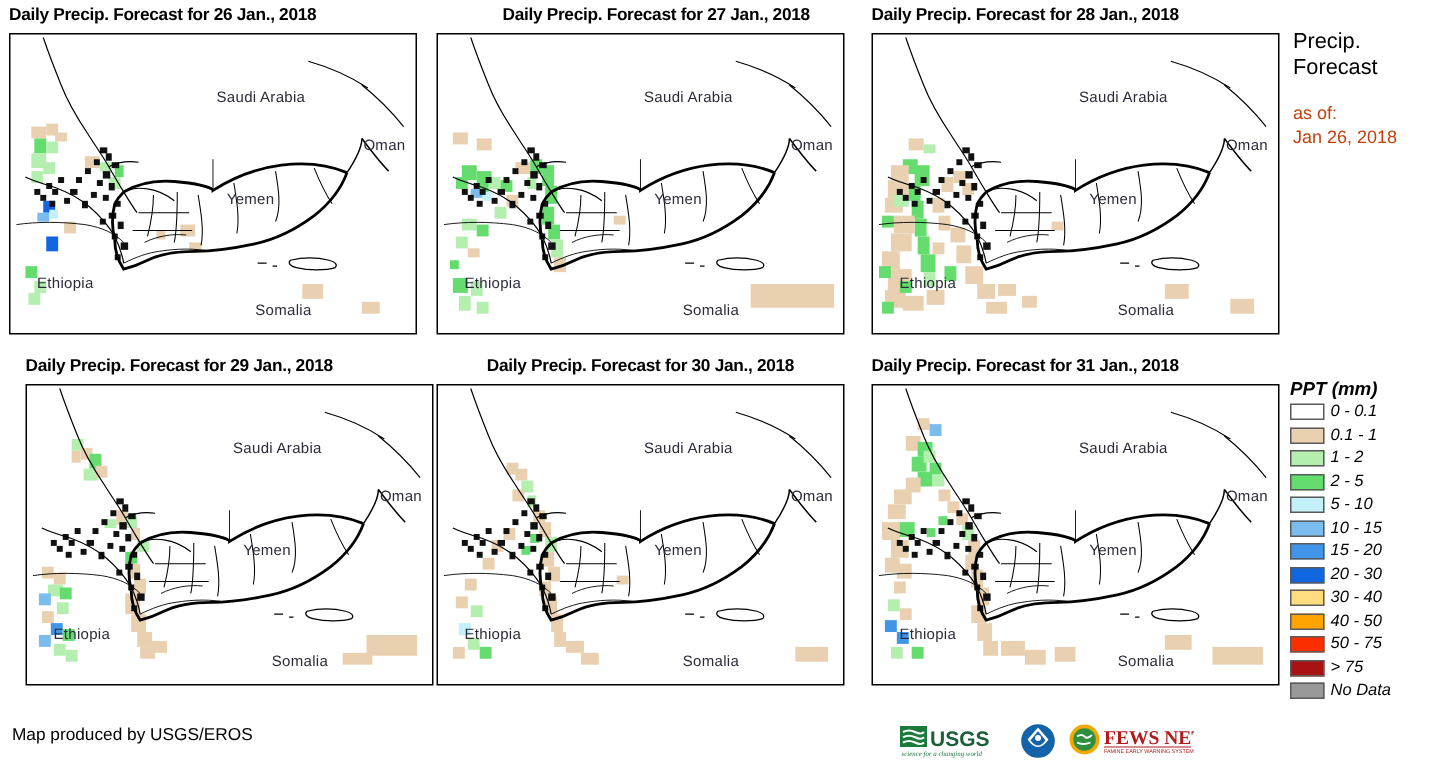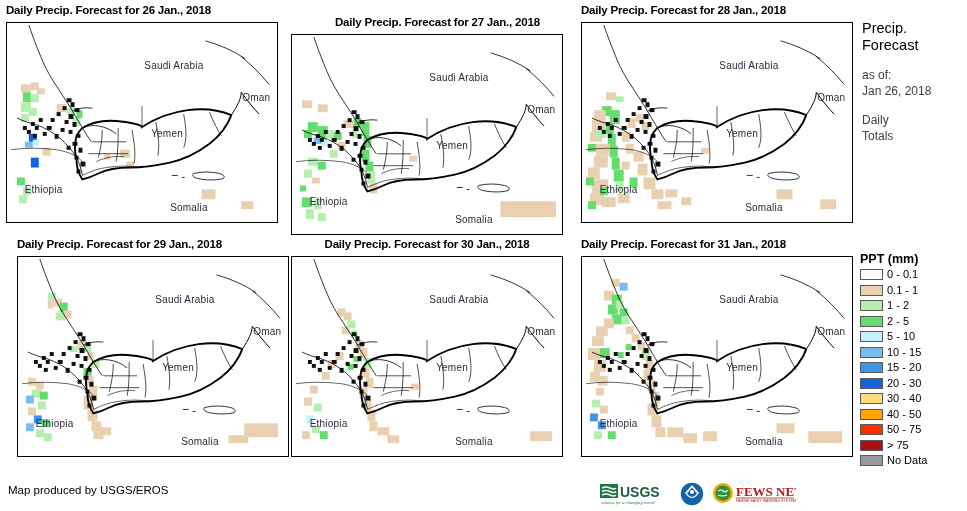--- a/index.html
+++ b/index.html
@@ -22,23 +22,23 @@
   .country-label{
     position:absolute;font-size:10px;color:#2b2b3a;white-space:nowrap;
     letter-spacing:0.2px;
   }
   
   #right-rail{position:absolute;left:862px;top:6px;width:103px;}
   .rail-title{
     font-size:14.5px;font-weight:normal;line-height:1.18;color:#000;
     margin:14px 0 0 0;
   }
-  .rail-block{font-size:12px;line-height:1.3;color:#404040;margin-top:14px;}
+  .rail-block{font-size:12px;line-height:1.3;color:#c2410c;margin-top:14px;}
   
-  #legend{position:absolute;left:860px;top:252px;width:107px;}
+  #legend{position:absolute;left:860px;top:252px;width:107px;font-style:italic;}
   .legend-title{font-size:12.5px;font-weight:bold;color:#000;margin-bottom:3px;}
   .legend-row{display:flex;align-items:flex-start;height:15.5px;}
   .legend-swatch{
     width:23px;height:11px;border:1px solid #5a5a5a;box-sizing:border-box;
     flex:0 0 auto;margin-right:4px;
   }
   .legend-label{font-size:11px;color:#000;white-space:nowrap;line-height:1;}
   
   #credit{position:absolute;left:8px;top:484px;font-size:11.5px;color:#000;}
   #logos{position:absolute;left:600px;top:481px;display:flex;align-items:center;gap:7px;}
@@ -157,21 +157,21 @@
     </g>
   </svg>
         </div>
         <div class="country-label" style="left: 137.36px; top: 37.185px;">Saudi Arabia</div>
         <div class="country-label" style="left: 235.28px; top: 69.345px;">Oman</div>
         <div class="country-label" style="left: 144.16px; top: 104.52px;">Yemen</div>
         <div class="country-label" style="left: 17.68px; top: 160.8px;">Ethiopia</div>
         <div class="country-label" style="left: 163.2px; top: 178.89px;">Somalia</div>
       </div>
     </div>
-    <div class="panel" style="left: 291px; top: 16px; width: 272px; padding-left: 44px;">
+    <div class="panel" style="left: 291px; top: 4px; width: 272px; padding-left: 44px;">
       <div class="panel-title" style="position: relative;">Daily Precip. Forecast for 27 Jan., 2018</div>
       <div class="map-frame" style="left: 0px; top: 18px; width: 272px; height: 201px;">
         <div class="map-canvas">
           <svg viewBox="0 0 272 201" preserveAspectRatio="none">
     <g>
               <rect x="10" y="66" width="10" height="8" fill="#e8d0b0"></rect>
               <rect x="26" y="70" width="10" height="8" fill="#e8d0b0"></rect>
               <rect x="16" y="88" width="10" height="10" fill="#64dd6e"></rect>
               <rect x="26" y="92" width="10" height="10" fill="#64dd6e"></rect>
               <rect x="12" y="96" width="8" height="8" fill="#64dd6e"></rect>
@@ -797,24 +797,20 @@
 
 <div id="right-rail">
   <div class="rail-title">
     <div>Precip.</div>
     <div>Forecast</div>
   </div>
   <div class="rail-block">
     <div>as of:</div>
     <div>Jan 26, 2018</div>
   </div>
-  <div class="rail-block">
-    <div>Daily</div>
-    <div>Totals</div>
-  </div>
 </div>
 
 <div id="legend">
   <div class="legend-title">PPT (mm)</div>
   <div id="legend-rows">
       <div class="legend-row">
         <span class="legend-swatch" style="background: rgb(255, 255, 255);"></span>
         <span class="legend-label">0 - 0.1</span>
       </div>
       <div class="legend-row">

